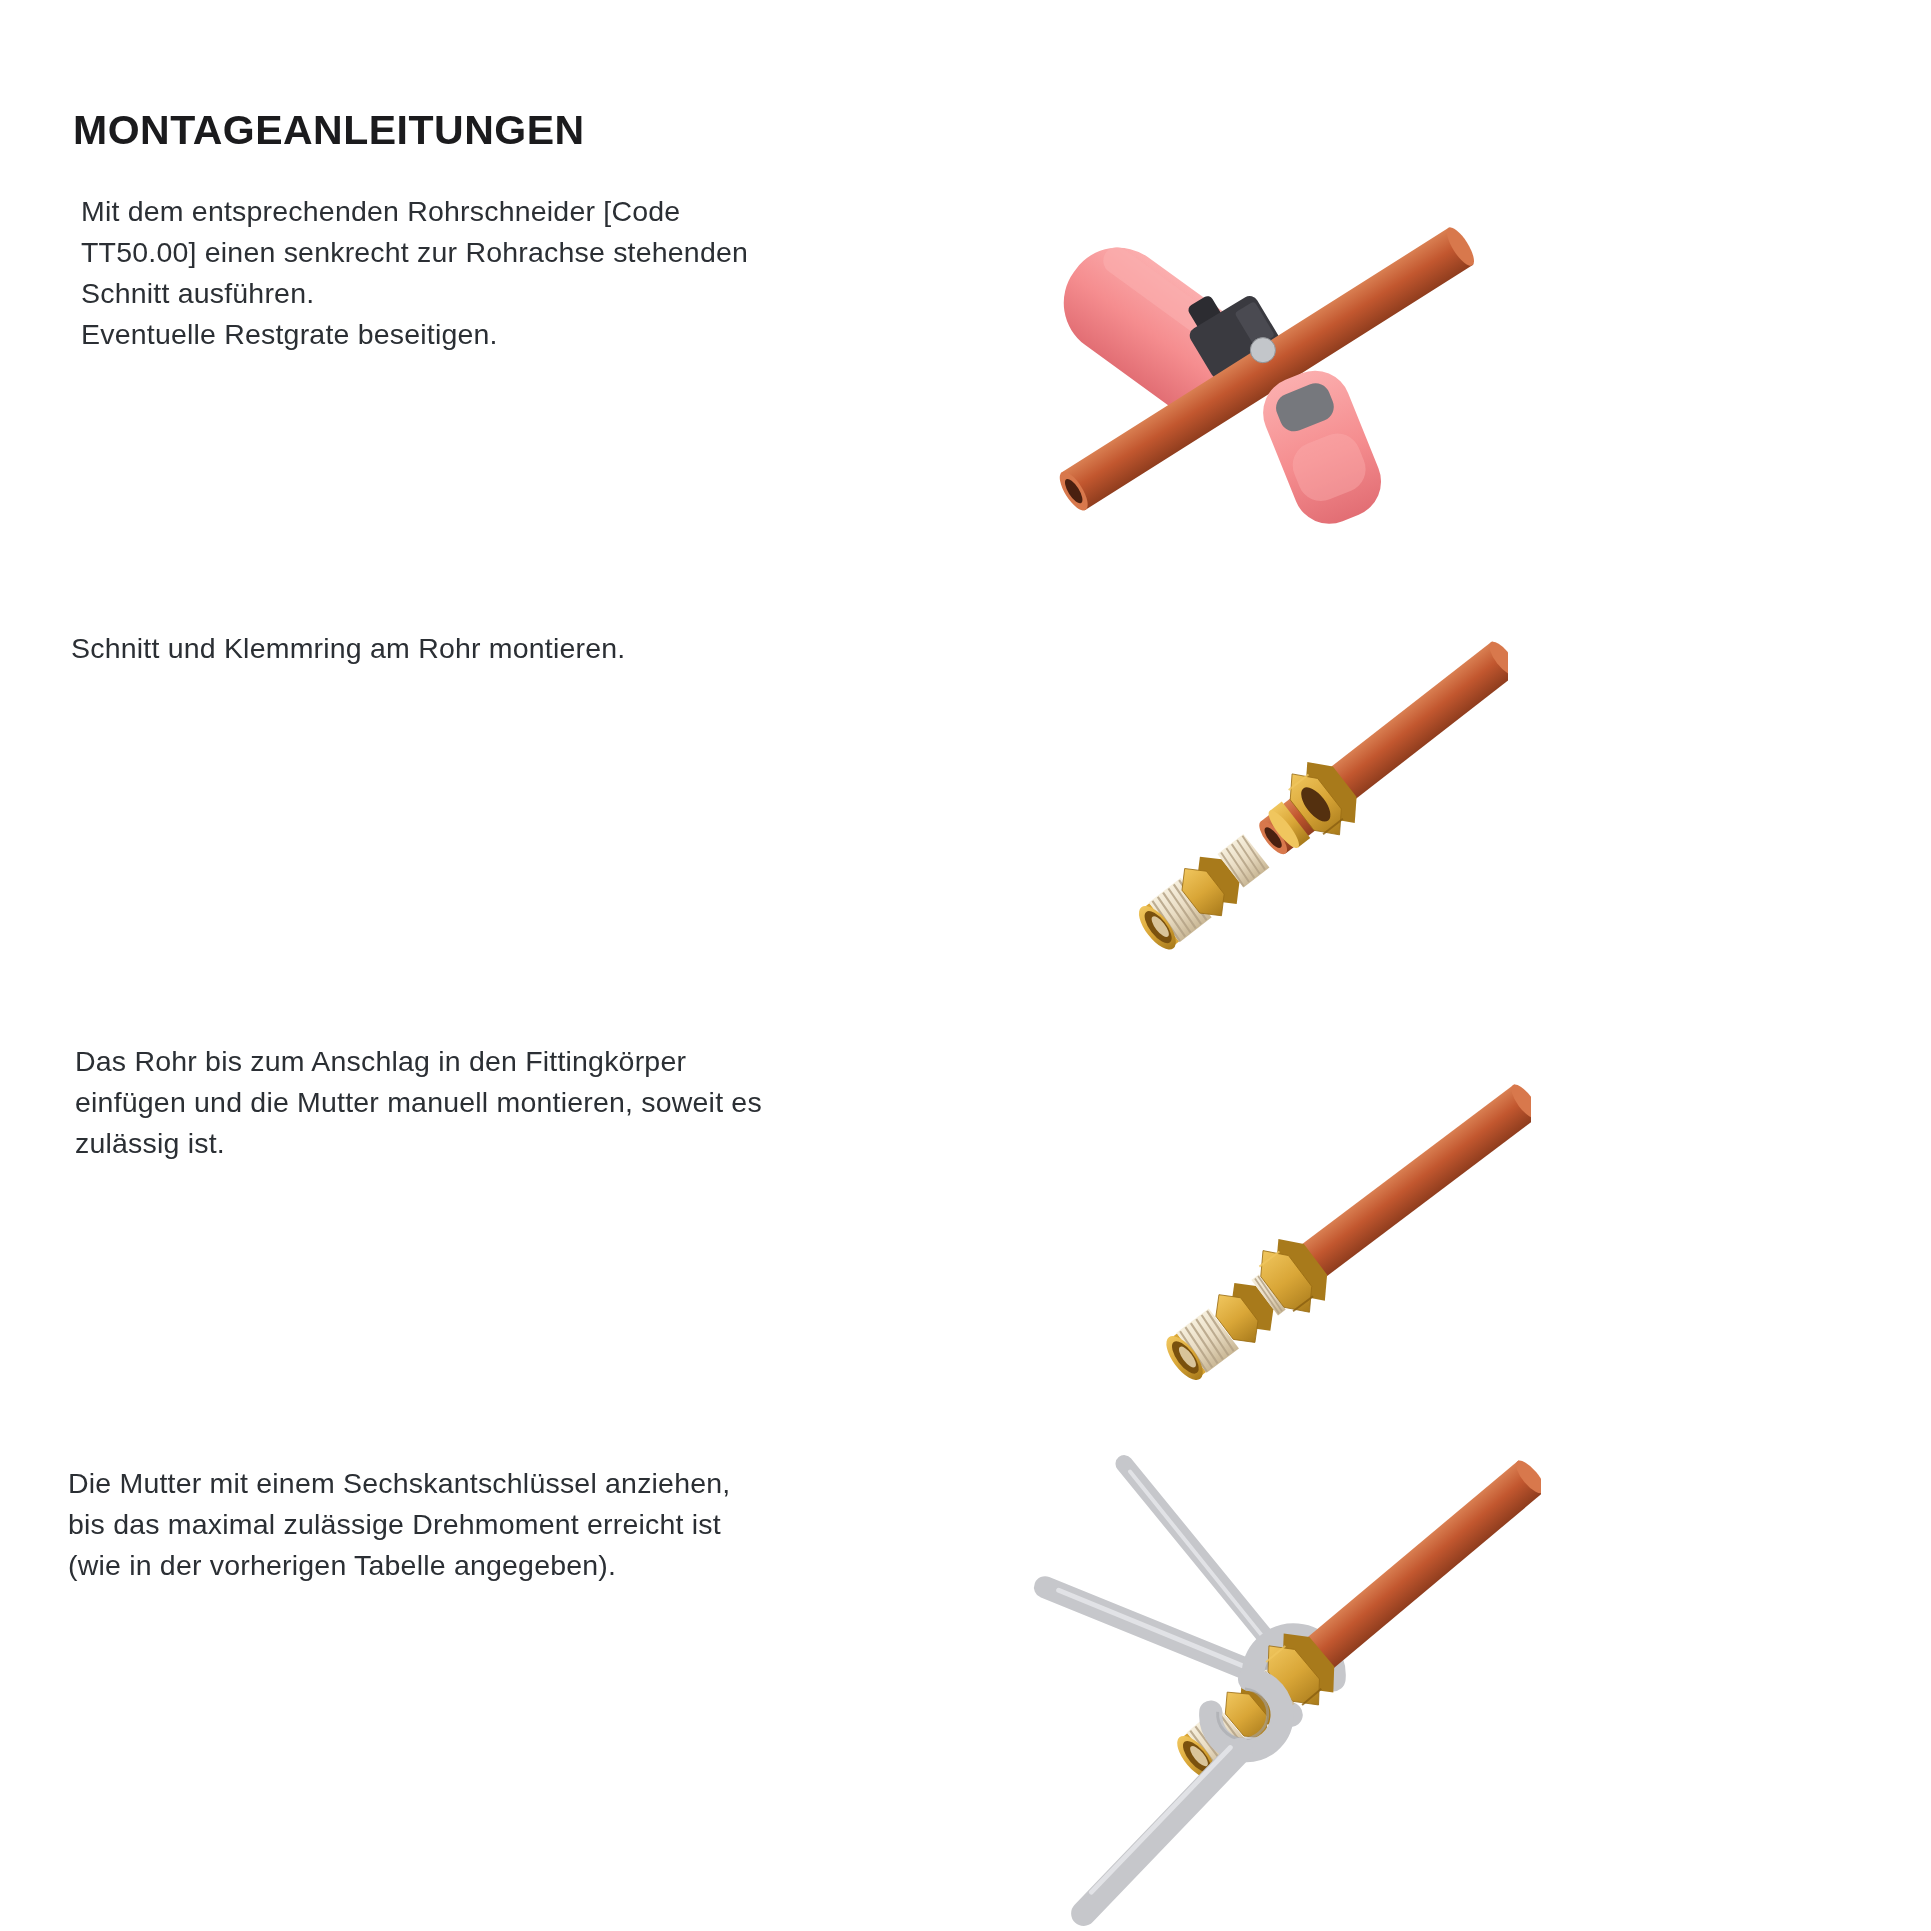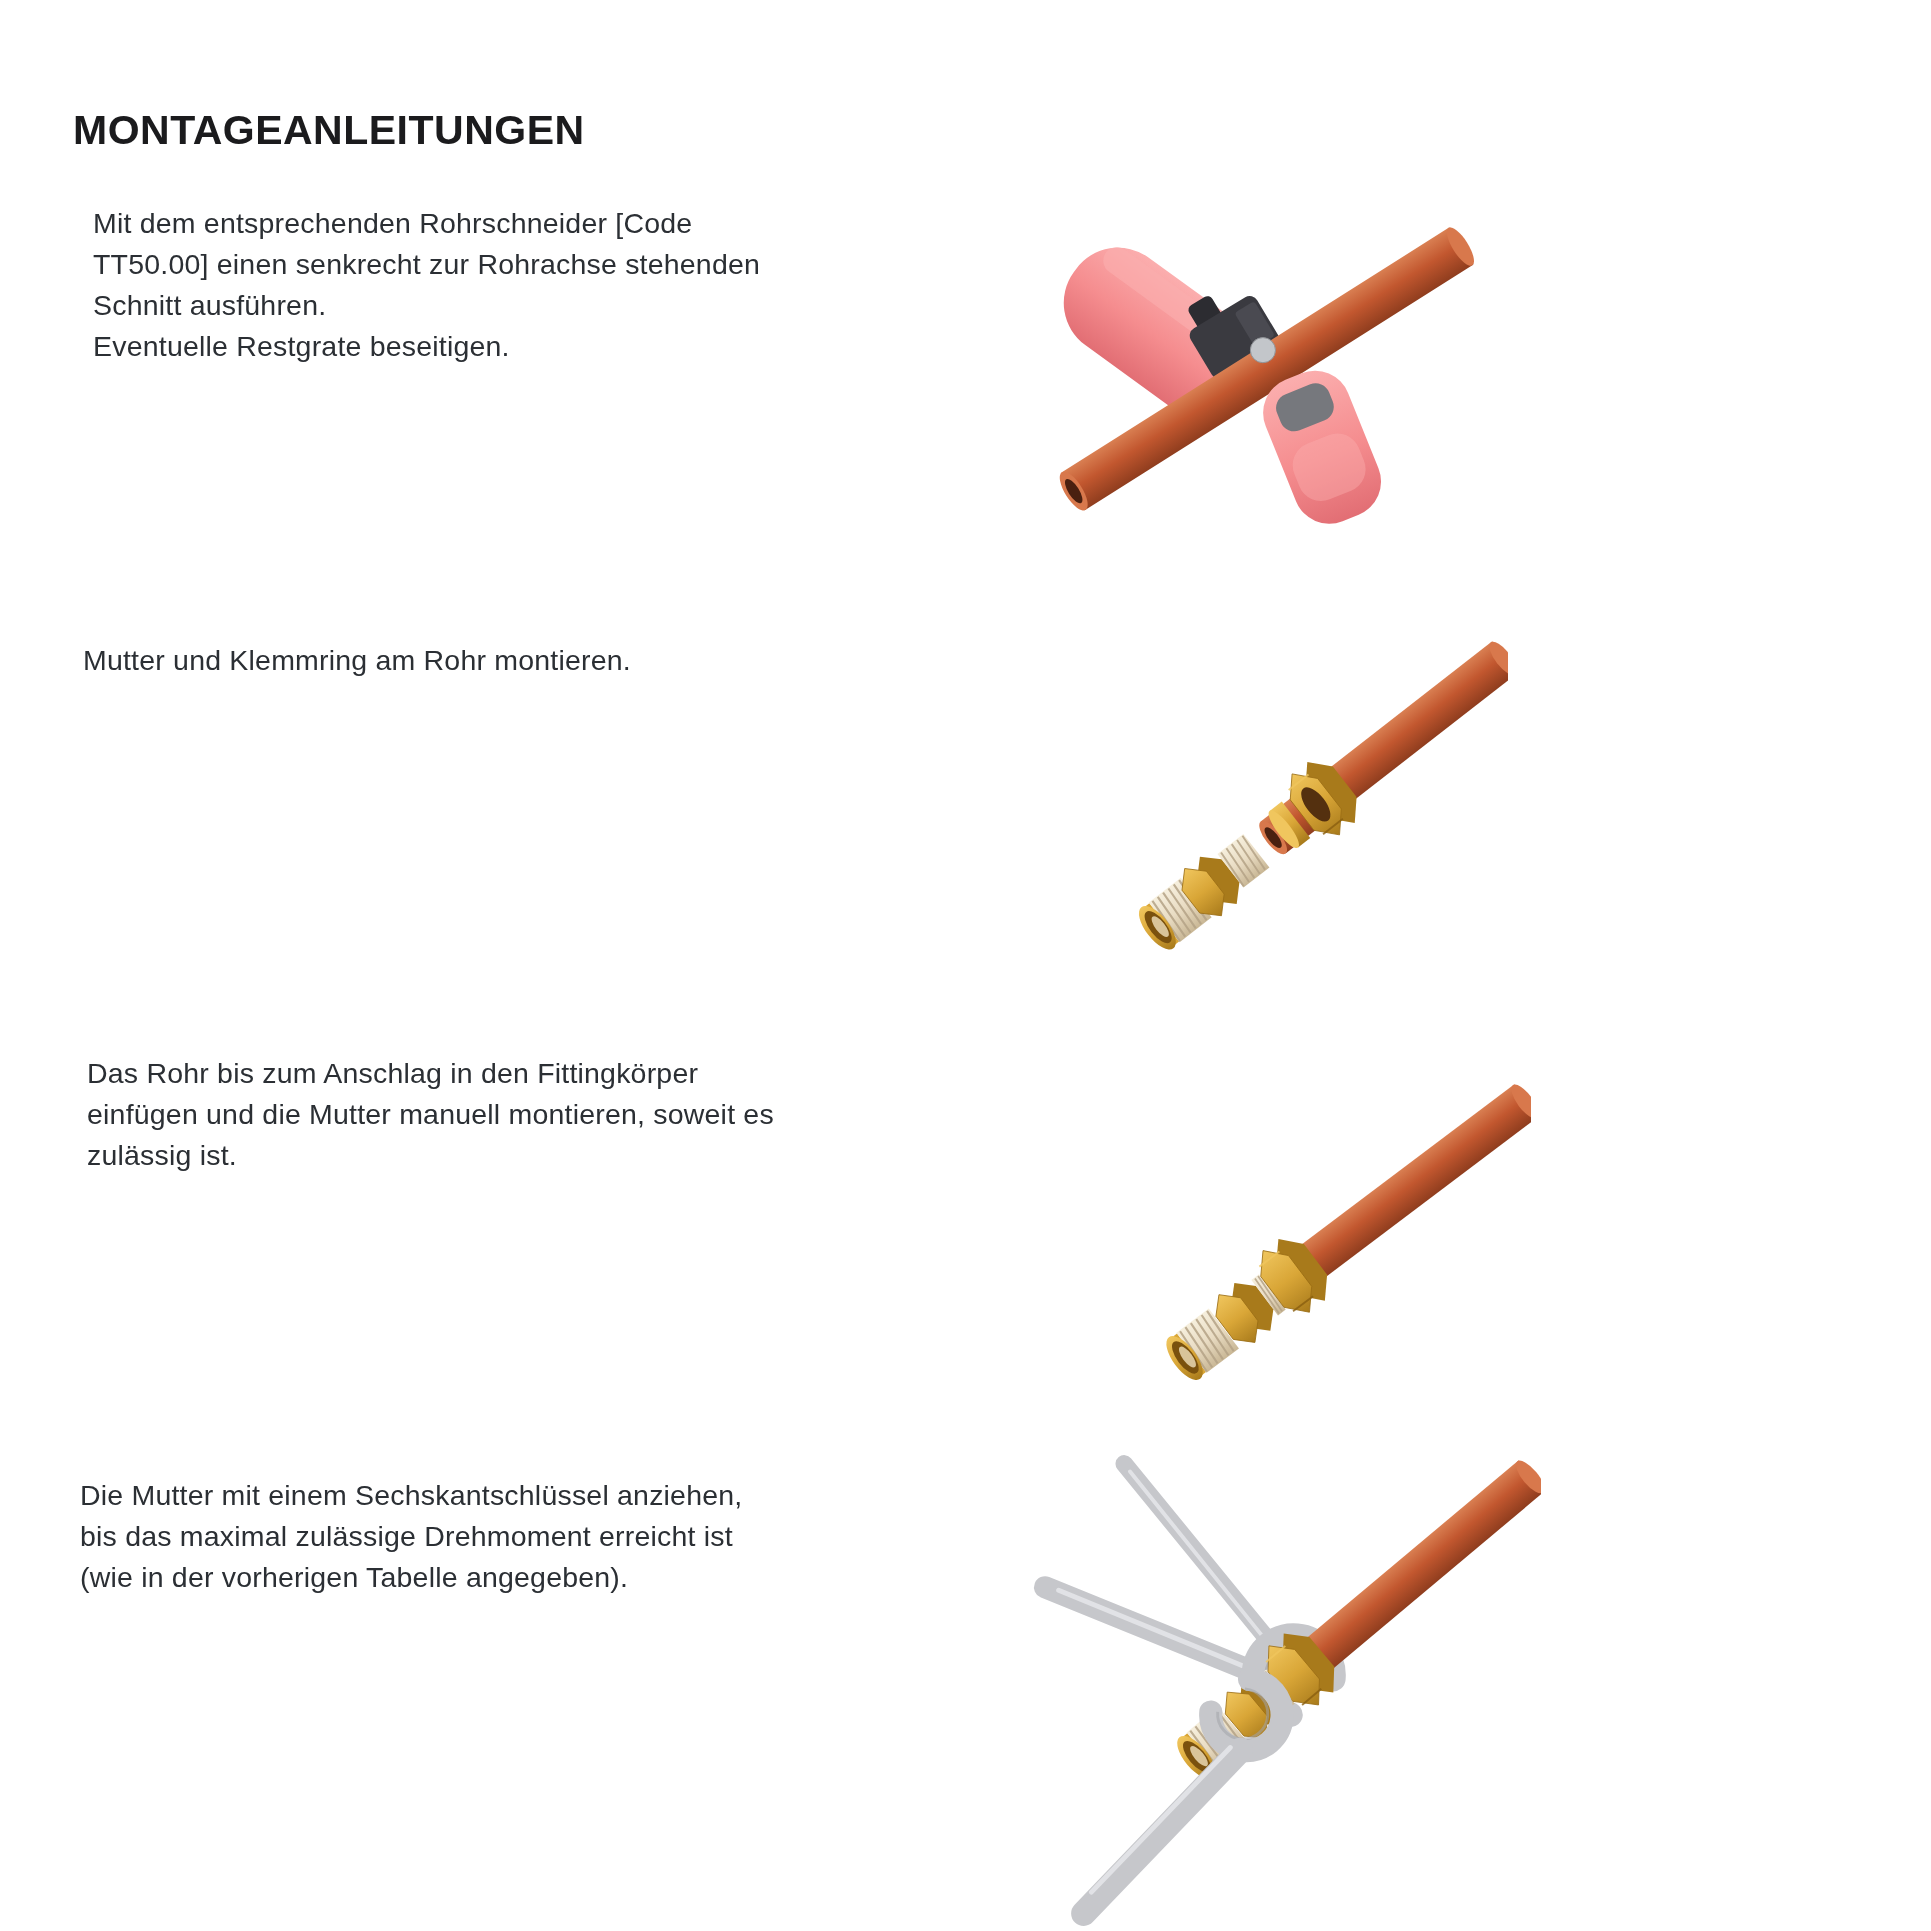--- a/index.html
+++ b/index.html
@@ -16,21 +16,21 @@
     width:1931px;height:1931px;position:relative;overflow:hidden;
     background:#ffffff;
     font-family:"Liberation Sans","DejaVu Sans",sans-serif;
   }
   .page-title{
     position:absolute;left:73px;top:107px;margin:0;
     font-size:41px;line-height:46px;font-weight:700;letter-spacing:0.5px;
     color:var(--title);
   }
   .step-text{
-    position:absolute;margin:12px;max-width:966px;
+    position:absolute;margin:0;max-width:966px;
     font-size:28.5px;line-height:41px;font-weight:400;letter-spacing:0.2px;
     color:var(--text);
     white-space:pre-line;
   }
   .illus{position:absolute;margin:0;}
   .illus svg{display:block;width:100%;height:100%;}
   .t1{left:81px;top:191px;}
   .t2{left:71px;top:628px;}
   .t3{left:75px;top:1041px;}
   .t4{left:68px;top:1463px;}
@@ -81,21 +81,21 @@
       </g>
       <circle cx="262" cy="146" r="13" fill="#c3c6ca" stroke="#8f9296" stroke-width="1"></circle>
       <g transform="rotate(-22 322 246)">
         <rect x="277" y="168" width="92" height="158" rx="37" fill="url(#p1-pink)"></rect>
         <rect x="286" y="238" width="72" height="62" rx="24" fill="var(--pink-light)" opacity=".45"></rect>
         <rect x="293" y="182" width="58" height="40" rx="15" fill="#76787d"></rect>
       </g>
     </svg>
   </figure>
 
-  <p class="step-text t2">Mutter und Klemmring am Rohr montieren.</p>
+  <p class="step-text t2">Schnitt und Klemmring am Rohr montieren.</p>
   <figure class="illus f2" aria-label="nut-and-clamp-ring-mounted-on-pipe-with-separate-fitting-body">
     <svg viewBox="0 0 460 360" xmlns="http://www.w3.org/2000/svg">
       <defs>
         <linearGradient id="p2-pipe" x1="0" y1="0" x2="0" y2="1">
           <stop offset="0" style="stop-color:var(--pipe-light)"></stop>
           <stop offset=".45" style="stop-color:var(--pipe)"></stop>
           <stop offset="1" style="stop-color:var(--pipe-dark)"></stop>
         </linearGradient>
         <linearGradient id="p2-brass" x1="0" y1="0" x2="0" y2="1">
           <stop offset="0" style="stop-color:var(--brass-light)"></stop>

